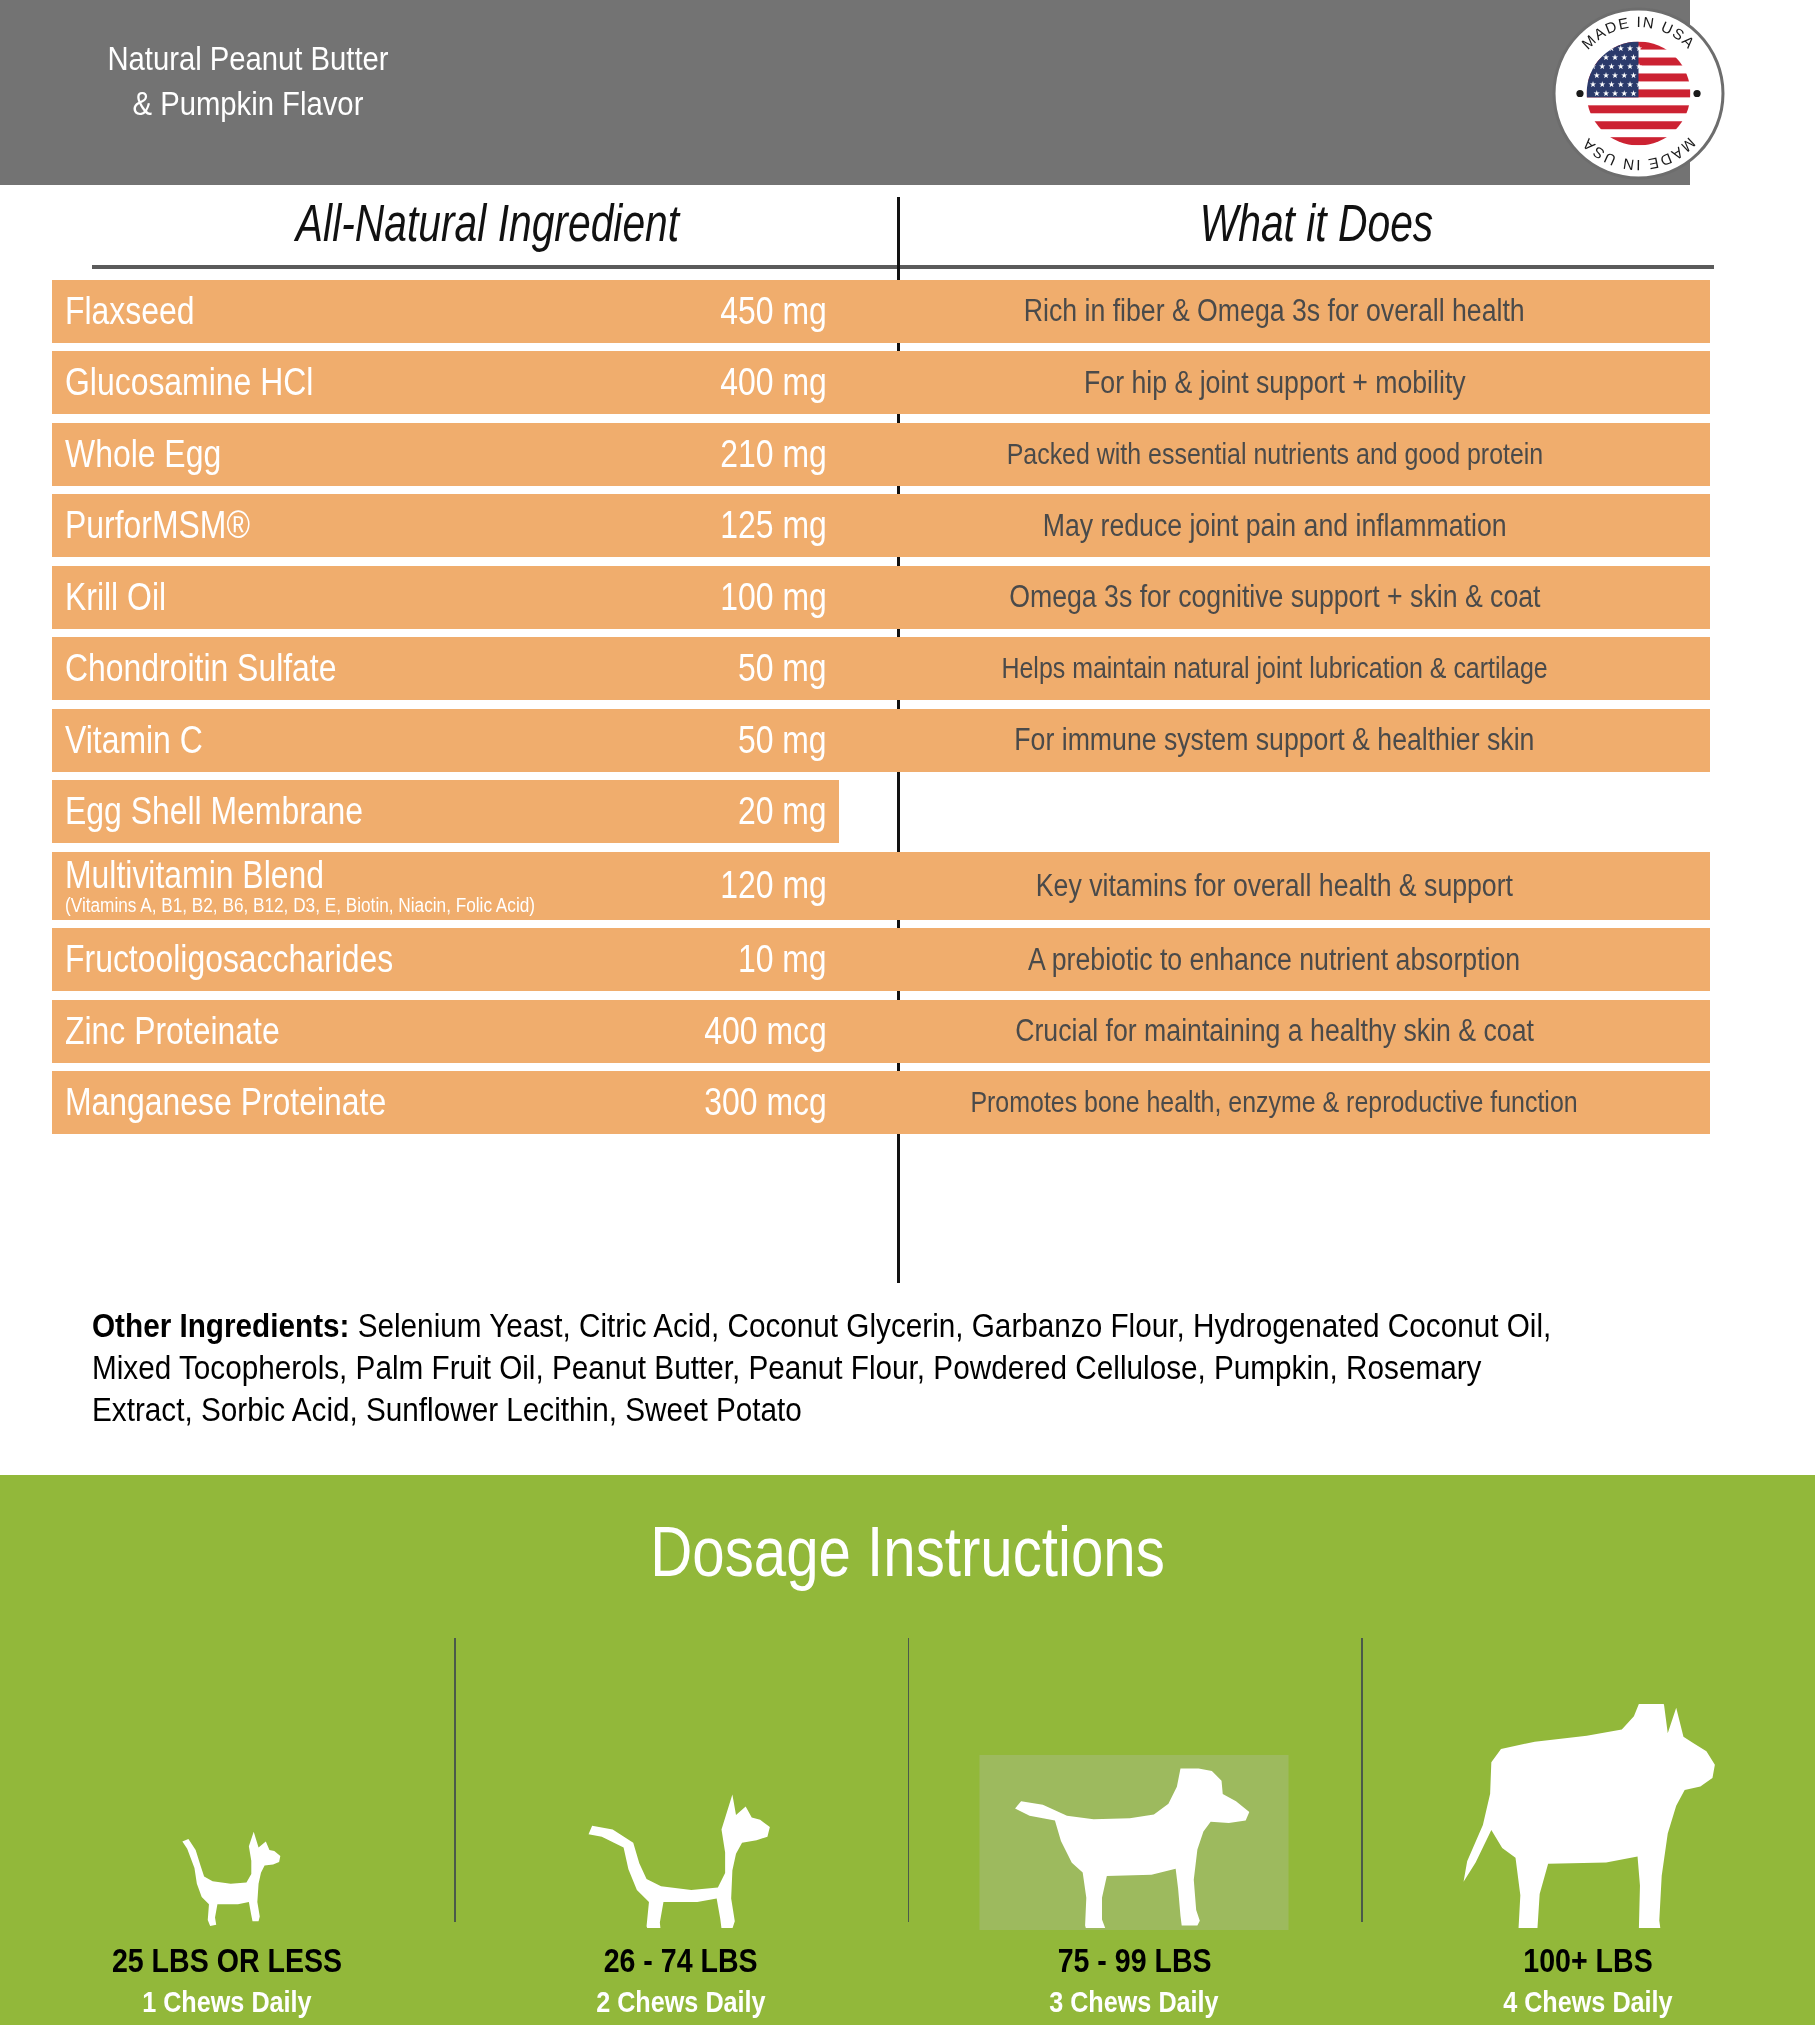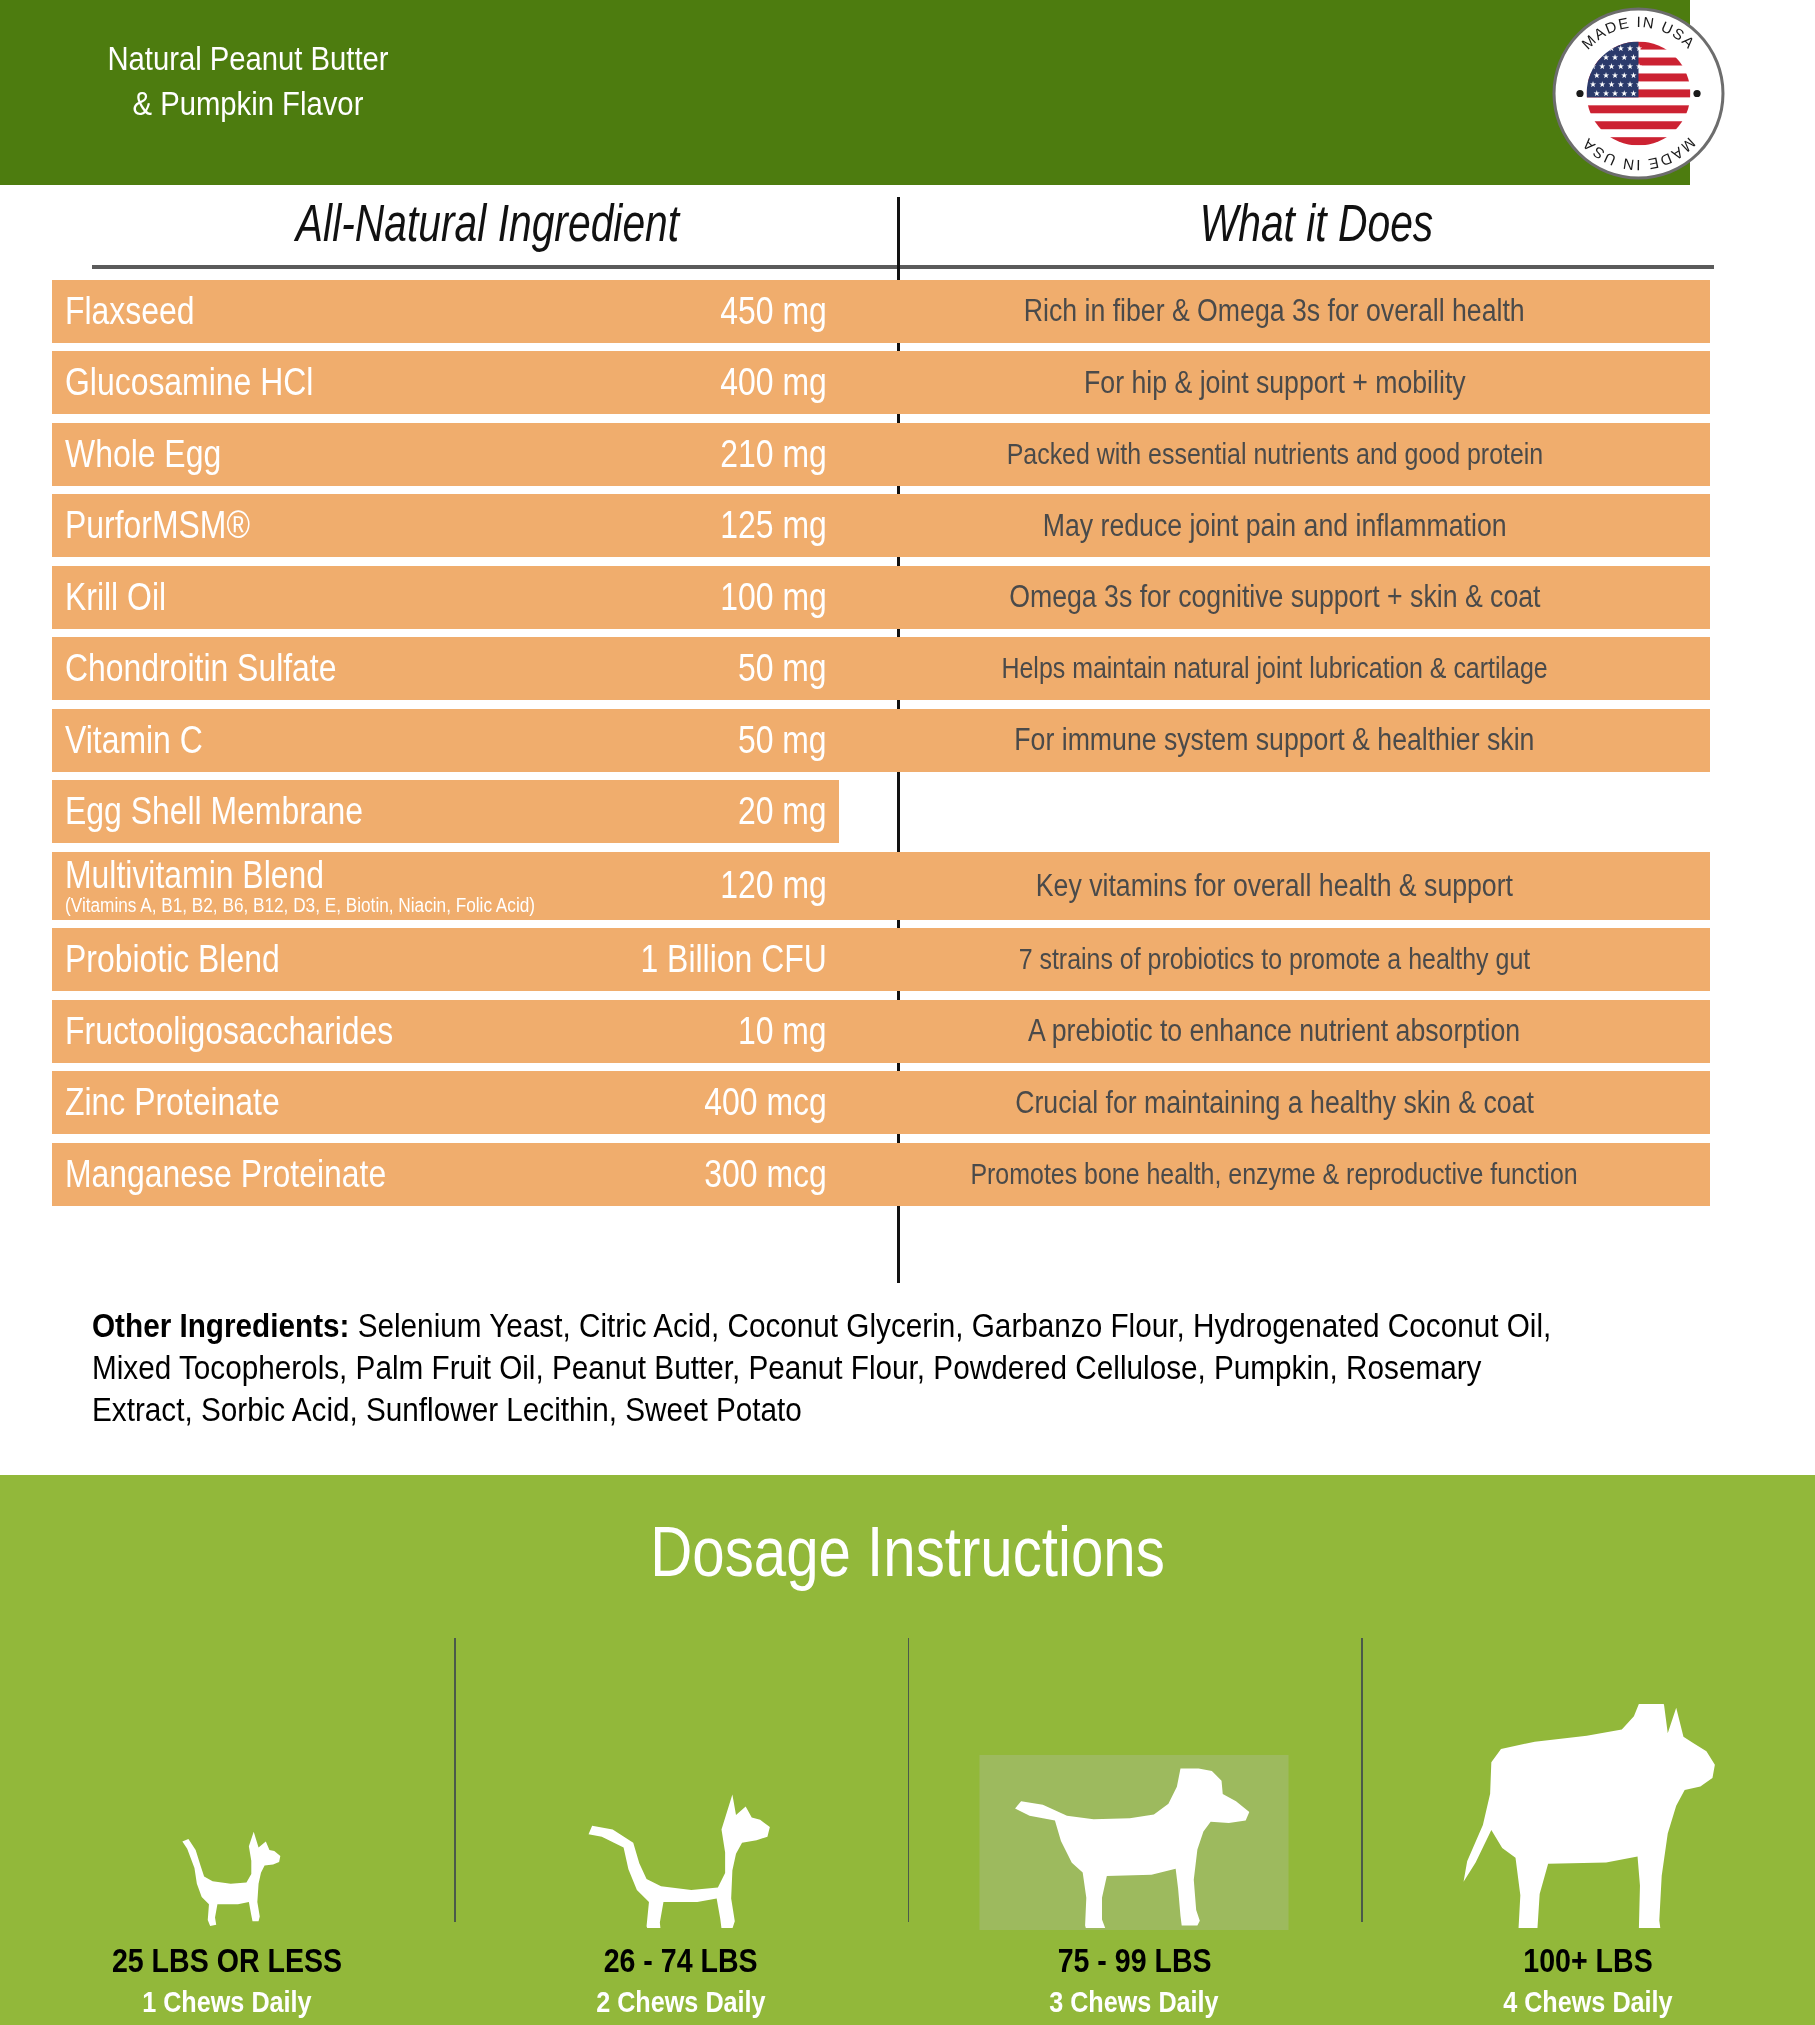--- a/index.html
+++ b/index.html
@@ -17,21 +17,21 @@
     width: 1815px;
     height: 2025px;
     background: #ffffff;
   }
 
   
   .header {
     position: absolute;
     left: 0; top: 0;
     width: 1690px; height: 185px;
-    background: #4d7c0f;
+    background: #737373;
   }
   .flavor {
     position: absolute;
     left: 36px; top: 36px;
     width: 424px;
     text-align: center;
     color: #ffffff;
     font-size: 34px;
     line-height: 1.32;
     font-stretch: condensed;
@@ -421,31 +421,20 @@
             </div>
             <div class="ing-amt">120 mg</div>
           </div>
           <div class="cell-right">
             <div class="does-text">Key vitamins for overall health &amp; support</div>
           </div>
         </div>
         <div class="row">
           <div class="cell-left">
             <div class="ing-name-stack">
-              <div class="ing-name">Probiotic Blend</div>
-            </div>
-            <div class="ing-amt">1 Billion CFU</div>
-          </div>
-          <div class="cell-right">
-            <div class="does-text small">7 strains of probiotics to promote a healthy gut</div>
-          </div>
-        </div>
-        <div class="row">
-          <div class="cell-left">
-            <div class="ing-name-stack">
               <div class="ing-name">Fructooligosaccharides</div>
             </div>
             <div class="ing-amt">10 mg</div>
           </div>
           <div class="cell-right">
             <div class="does-text">A prebiotic to enhance nutrient absorption</div>
           </div>
         </div>
         <div class="row">
           <div class="cell-left">

